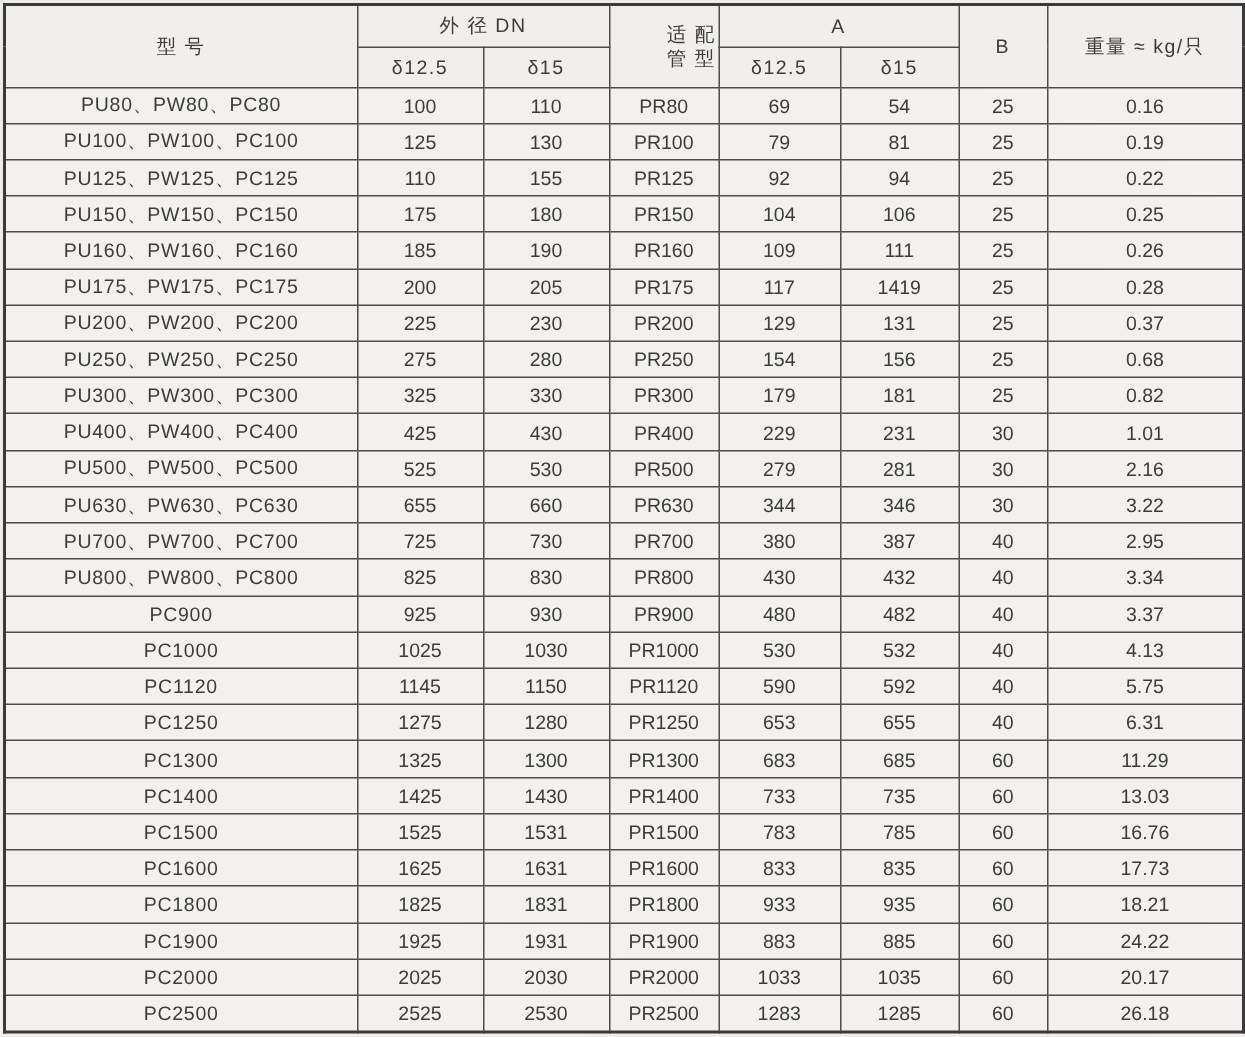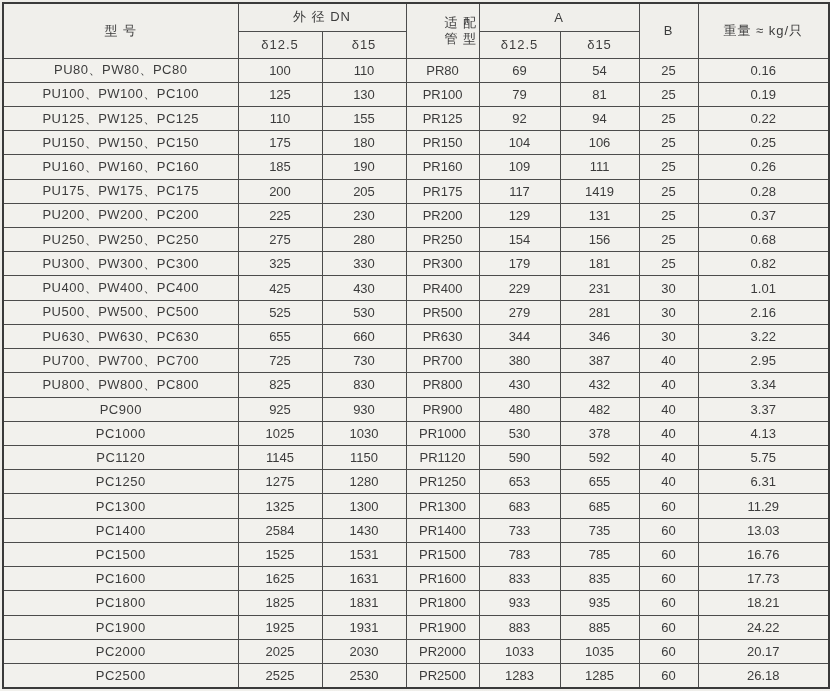--- a/index.html
+++ b/index.html
@@ -243,21 +243,21 @@
           <td>482</td>
           <td>40</td>
           <td>3.37</td>
         </tr>
         <tr>
           <td class="model-cell">PC1000</td>
           <td>1025</td>
           <td>1030</td>
           <td>PR1000</td>
           <td>530</td>
-          <td>378</td>
+          <td>532</td>
           <td>40</td>
           <td>4.13</td>
         </tr>
         <tr>
           <td class="model-cell">PC1120</td>
           <td>1145</td>
           <td>1150</td>
           <td>PR1120</td>
           <td>590</td>
           <td>592</td>
@@ -279,21 +279,21 @@
           <td>1325</td>
           <td>1300</td>
           <td>PR1300</td>
           <td>683</td>
           <td>685</td>
           <td>60</td>
           <td>11.29</td>
         </tr>
         <tr>
           <td class="model-cell">PC1400</td>
-          <td>2584</td>
+          <td>1425</td>
           <td>1430</td>
           <td>PR1400</td>
           <td>733</td>
           <td>735</td>
           <td>60</td>
           <td>13.03</td>
         </tr>
         <tr>
           <td class="model-cell">PC1500</td>
           <td>1525</td>

